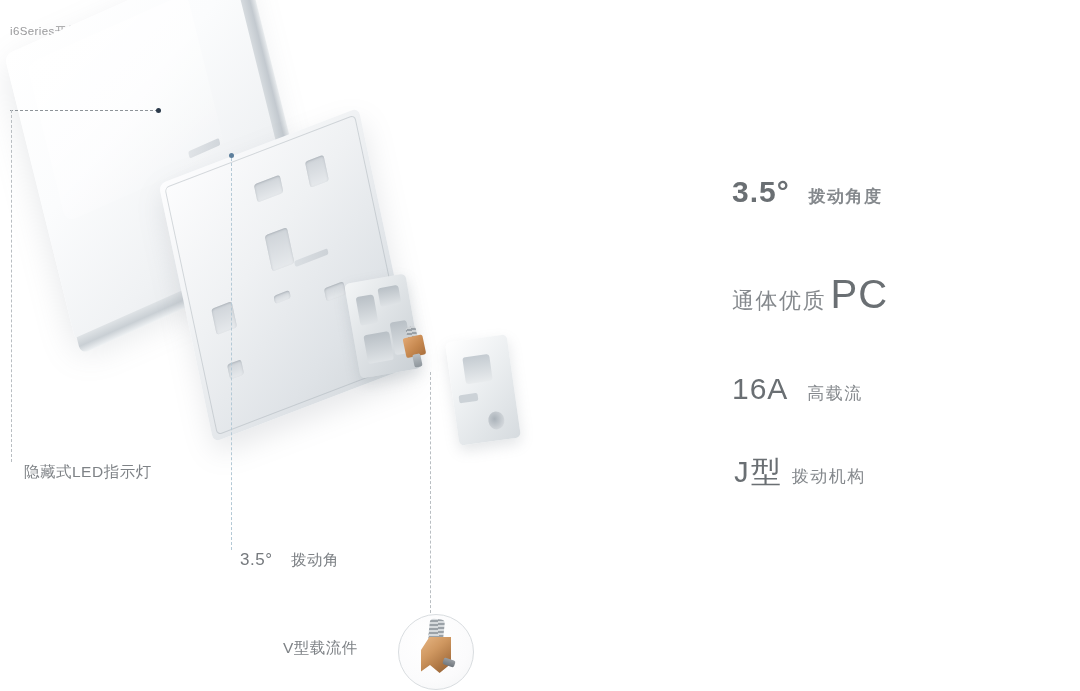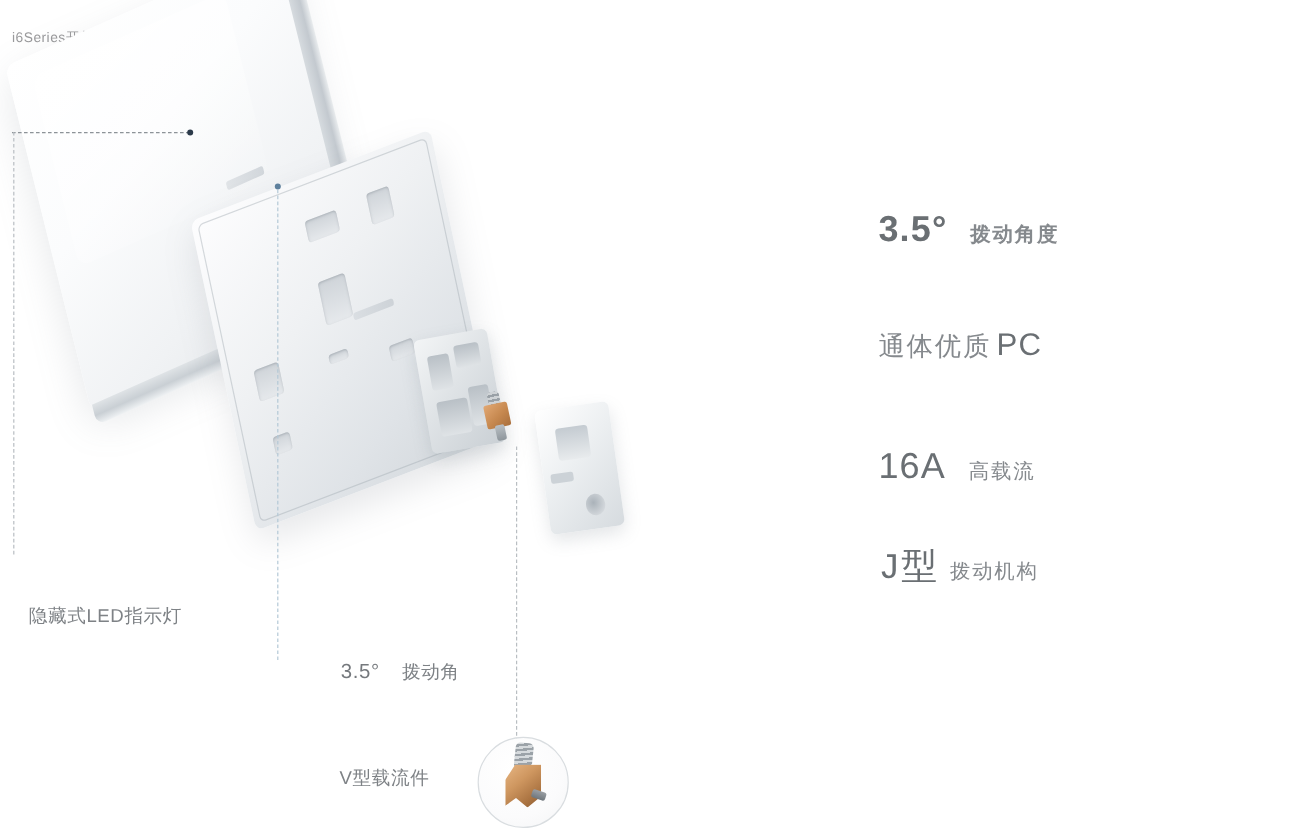--- a/index.html
+++ b/index.html
@@ -351,21 +351,21 @@
   .feature-item .sp { display: inline-block; width: 10px; }
 
   .fi-1 { top: 175px; font-weight: bold; }
   .fi-2 { top: 272px; }
   .fi-3 { top: 372px; }
   .fi-4 { top: 452px; font-family: Liberation Mono, monospace; }
   .fi-5 { top: 572px; }
 
   
   .feature-item.reverse .lead  { font-size: 22px; letter-spacing: 1.5px; color: #85898d; }
-  .feature-item.reverse .tail  { font-size: 26px; letter-spacing: 1px;  color: #6a6f73; }
+  .feature-item.reverse .tail  { font-size: 40px; letter-spacing: 1px;  color: #6a6f73; }
 </style>
 </head>
 <body>
 
 <div id="page">
 
   <div class="caption">i6Series开关结构图</div>
 
   <div class="stage">
 
@@ -419,23 +419,23 @@
     <div class="dash-v blue" style="left:231px; top:158px; height:392px;"></div>
 
     <div class="dash-v" style="left:430px; top:372px; height:246px;"></div>
 
     <div class="inset">
       <div class="v-spring"></div>
       <div class="v-piece"></div>
       <div class="v-tip"></div>
     </div>
 
-    <div class="callout" style="left:24px; top:462px;margin-top:41px;">隐藏式LED指示灯</div>
-
-    <div class="callout" style="left:240px; top:550px;margin-left:44px;">
+    <div class="callout" style="left:24px; top:462px;">隐藏式LED指示灯</div>
+
+    <div class="callout" style="left:240px; top:550px;">
       <span class="big">3.5°</span>
       <span class="gap"></span>
       <span>拨动角</span>
     </div>
 
     <div class="callout" style="left:283px; top:638px;">V型载流件</div>
   </div>
 
   <div class="features">
 

